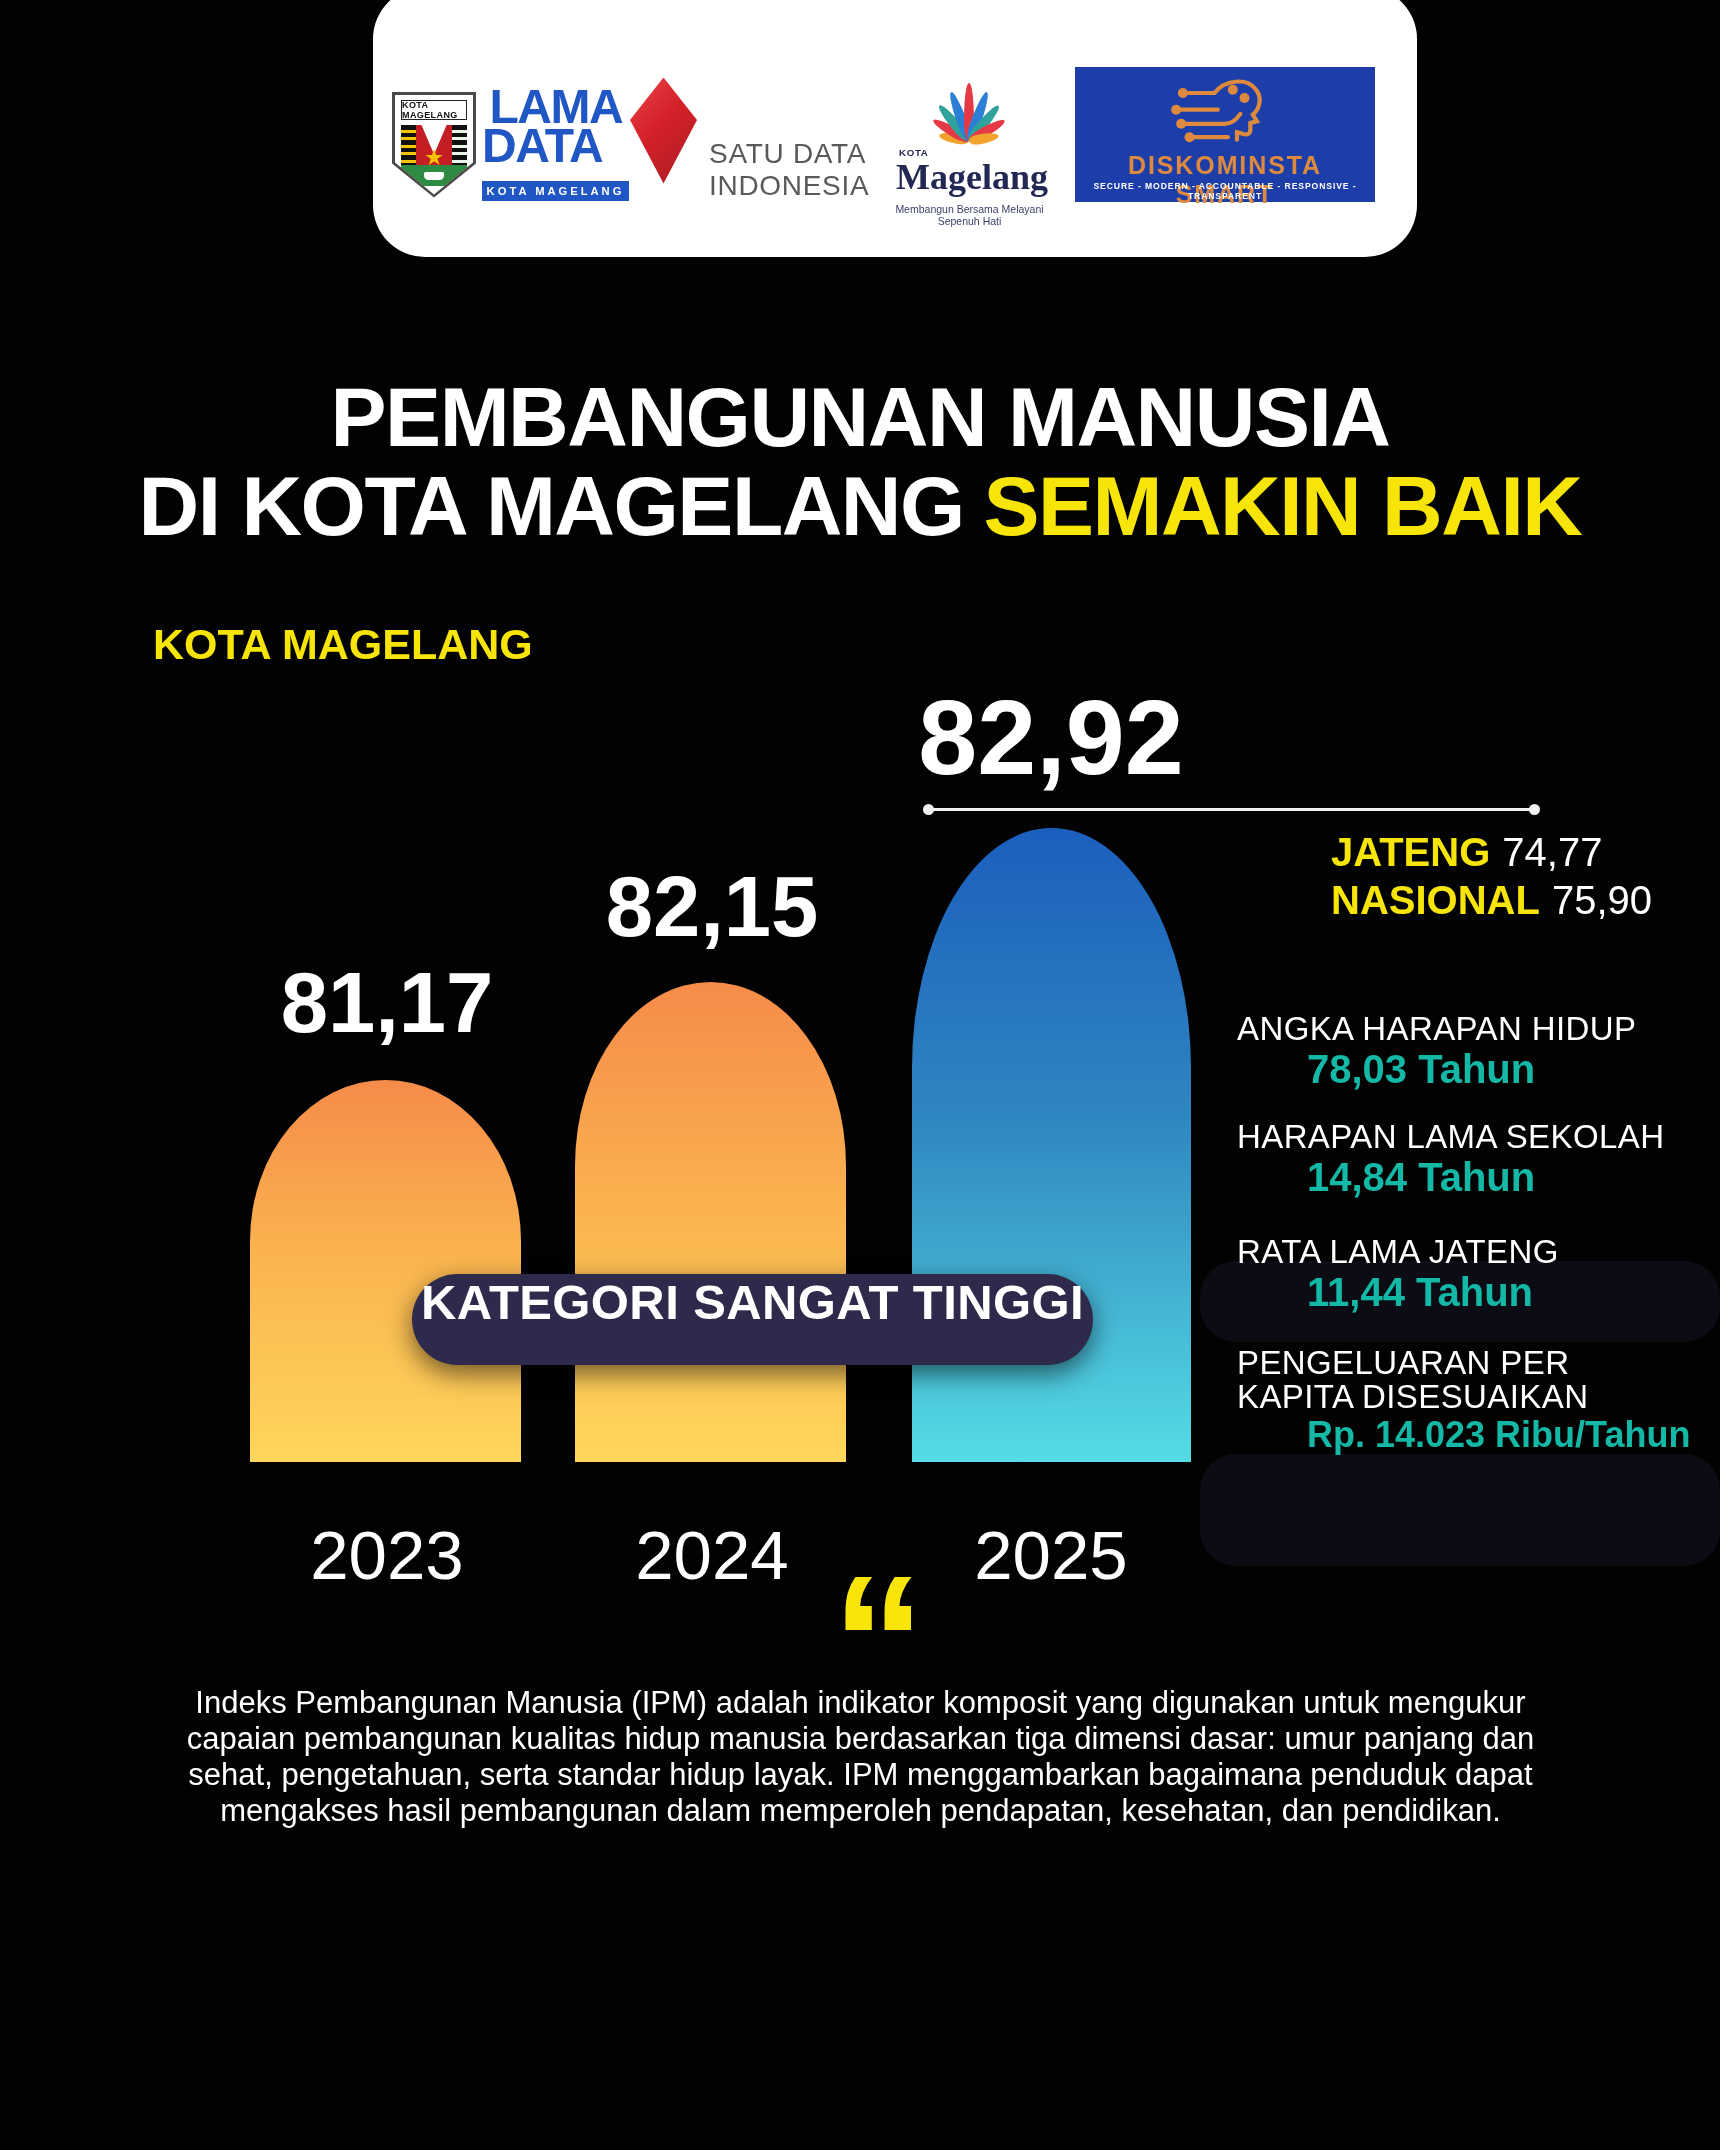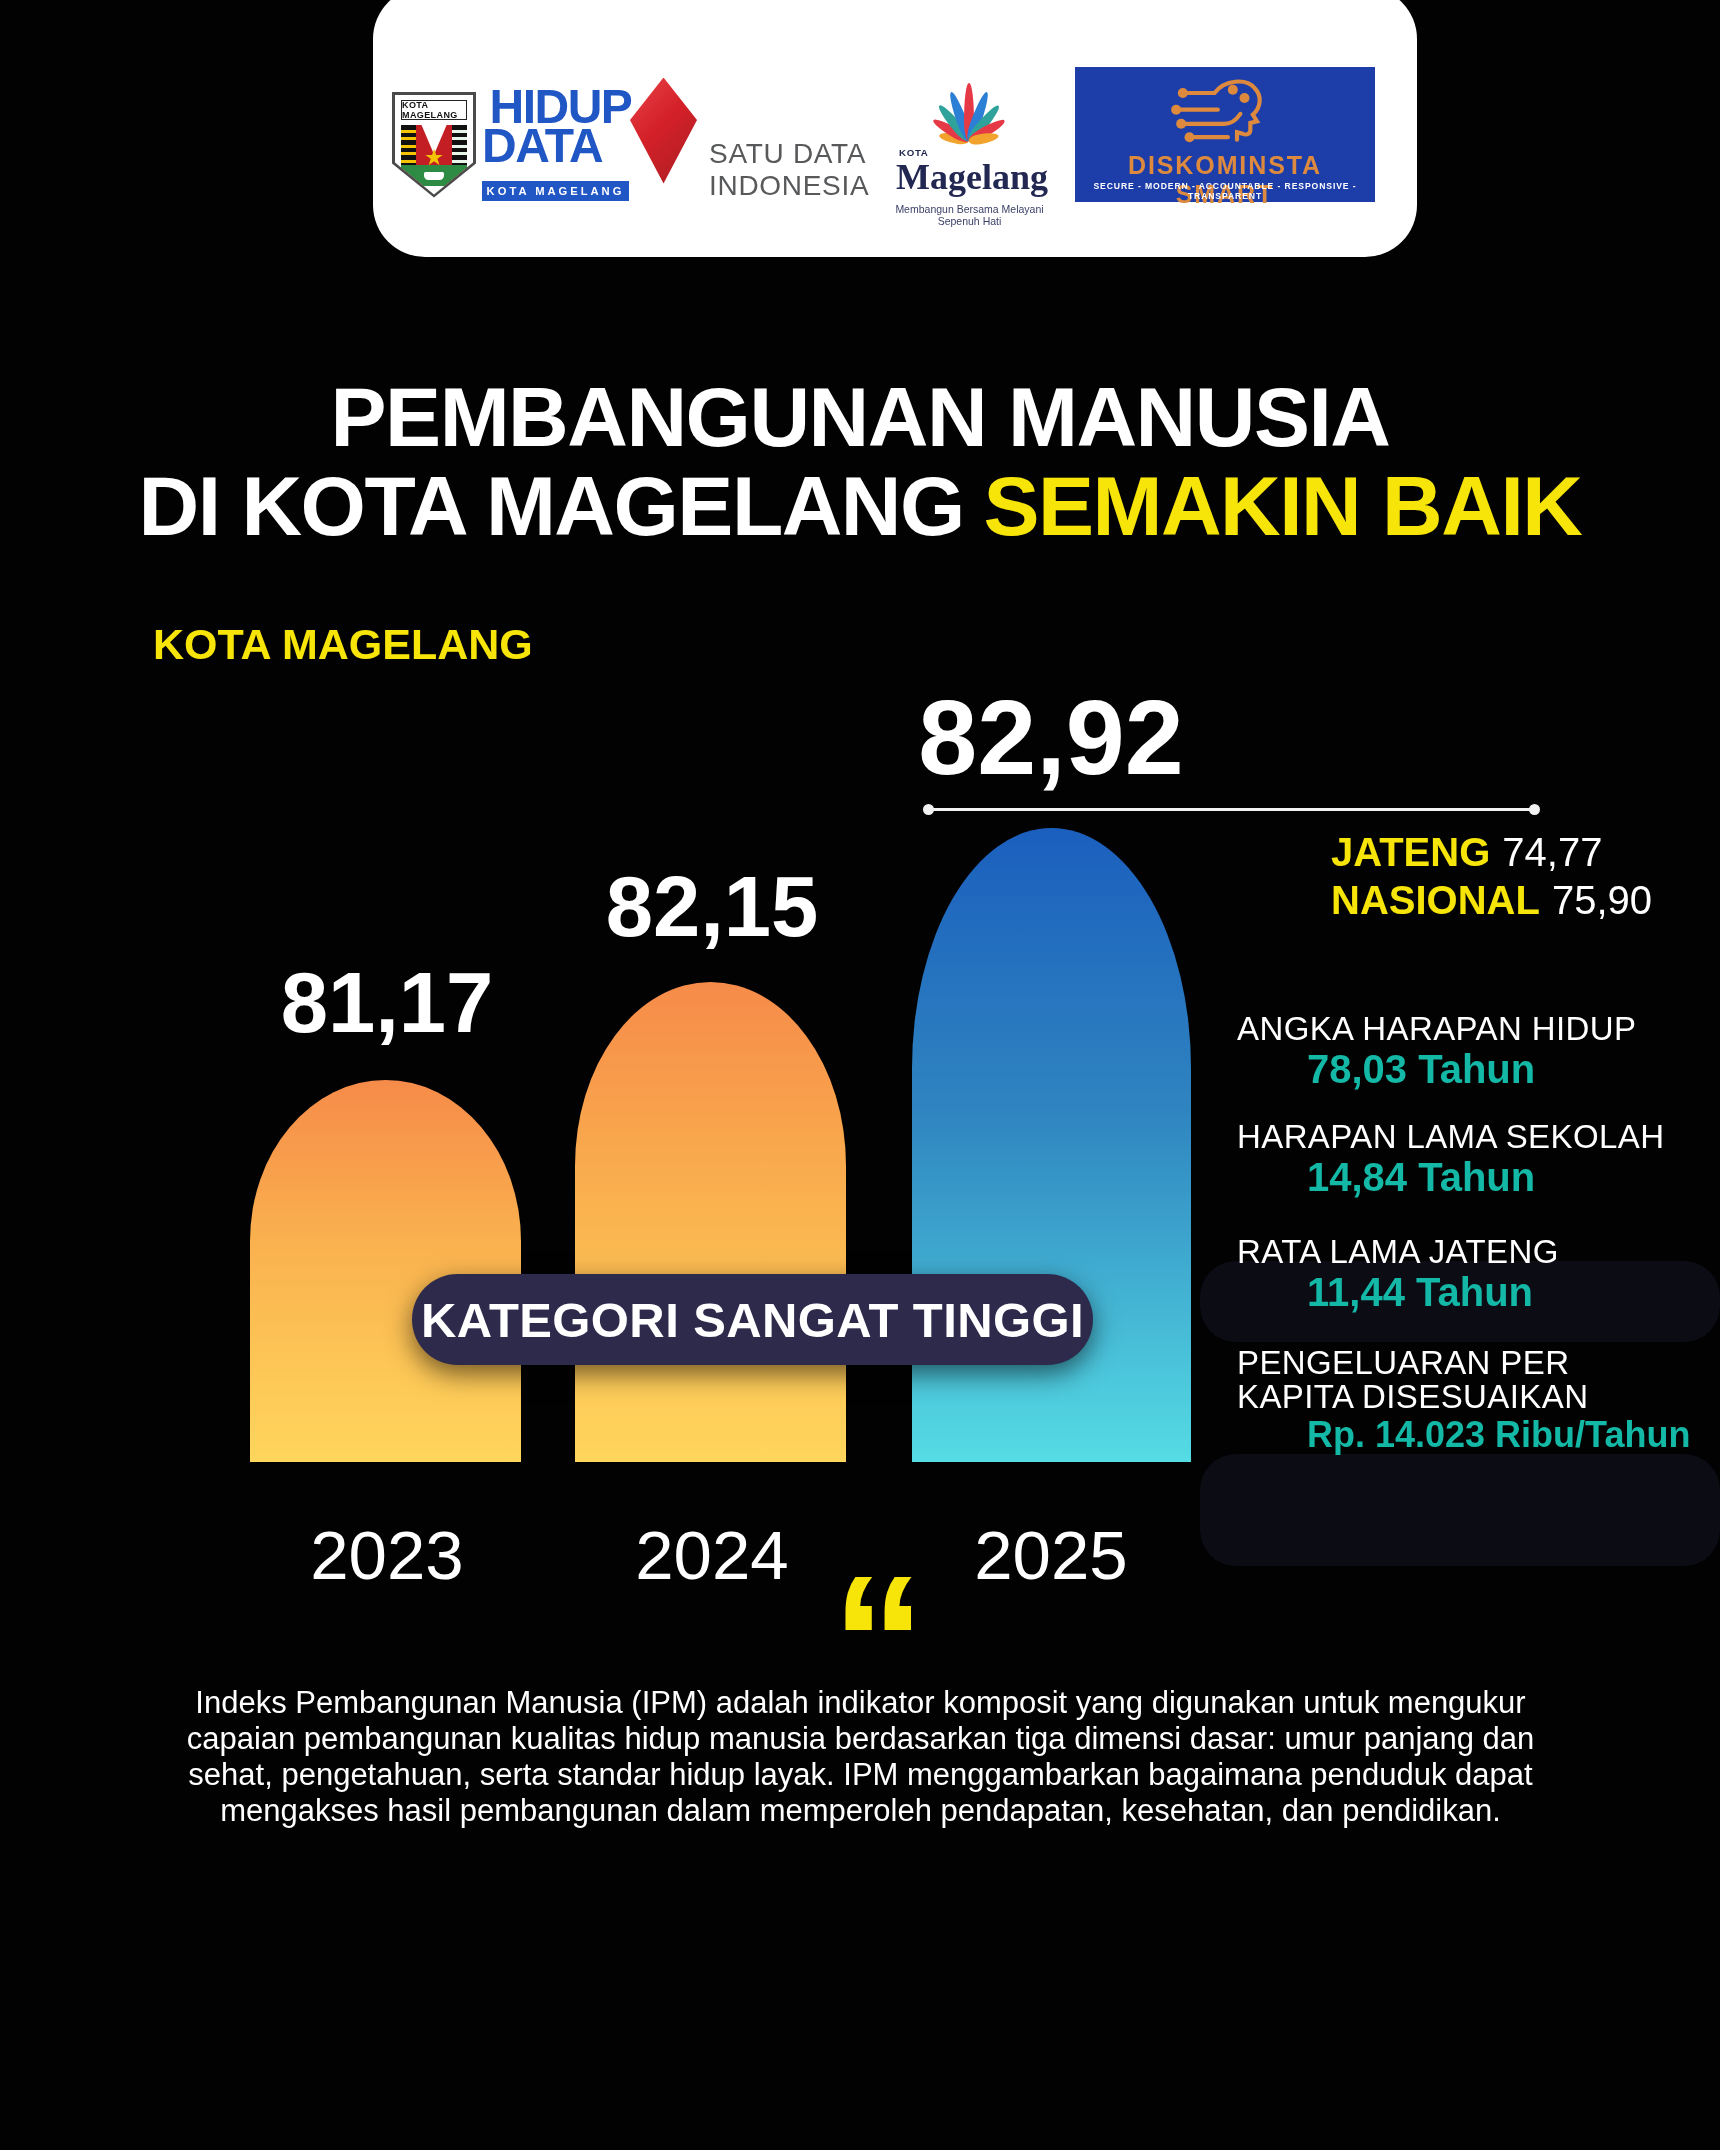--- a/index.html
+++ b/index.html
@@ -82,21 +82,21 @@
   .dot.left{left:923px;top:804px;}
   .dot.right{left:1529px;top:804px;}
 
   .bench{font-size:40px;line-height:1;}
   .bench .blabel{color:#f7e409;font-weight:600;}
   .bench .bvalue{color:#fff;font-weight:500;margin-left:12px;}
   .bench.b1{left:1331px;top:832px;}
   .bench.b2{left:1331px;top:880px;}
 
   .badge{left:412px;top:1274px;width:681px;height:91px;background:#2d2a4b;border-radius:46px;
-      box-shadow:0 9px 25.5px rgba(0,0,0,.55);display:flex;align-items:center;justify-content:center;}
+      box-shadow:0 9px 25.5px rgba(0,0,0,.55);display:flex;justify-content:center;}
   .badge span{color:#fff;font-weight:900;font-size:49px;letter-spacing:0.4px;}
 
   .year{width:274px;text-align:center;color:#fff;font-size:69px;font-weight:500;top:1516px;}
   .year.y1{left:250px;} .year.y2{left:575px;} .year.y3{left:914px;}
 
   
   .panel{background:#0c0c15;border-radius:36px;}
   .panelA{left:1200px;top:1261px;width:520px;height:81px;}
   .panelB{left:1200px;top:1454px;width:520px;height:112px;}
   .stat-label{left:1237px;color:#fff;font-size:33px;letter-spacing:0.4px;line-height:1;}
@@ -133,21 +133,21 @@
           <div class="stripe right"></div>
           <div class="chevron"></div>
           <div class="star">★</div>
           <div class="meadow"></div>
           <div class="book"></div>
         </div>
       </div>
     </div>
 
     <div class="abs satudata">
-      <div class="w1">HIDUP</div>
+      <div class="w1">LAMA</div>
       <div class="w2">DATA</div>
       <div class="ribbon">KOTA MAGELANG</div>
     </div>
 
     <div class="abs diamond"></div>
 
     <div class="abs sdi">
       <div>SATU DATA</div>
       <div>INDONESIA</div>
     </div>

